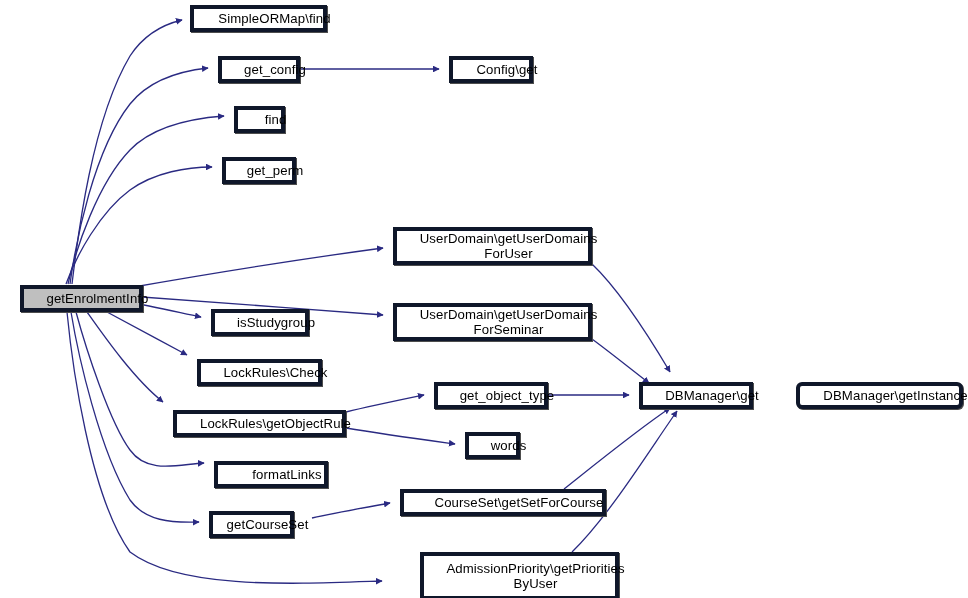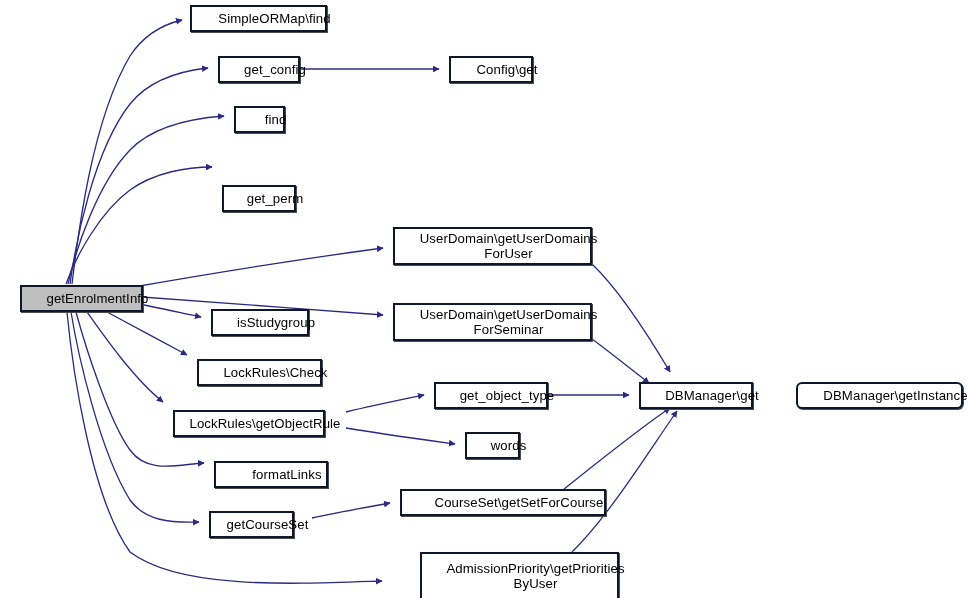--- a/index.html
+++ b/index.html
@@ -19,21 +19,21 @@
     position: absolute;
     left: 0;
     top: 0;
     width: 968px;
     height: 598px;
     pointer-events: none;
   }
   .node {
     position: absolute;
     box-sizing: border-box;
-    border: 2px solid #0f172a;
+    border: 4px solid #0f172a;
     background: #ffffff;
     color: #000000;
     font-size: 13.2px;
     line-height: 15px;
     display: flex;
     align-items: center;
     justify-content: center;
     text-align: center;
     white-space: pre;
     box-shadow: 1px 1px 0 0 #4d4d4d;
@@ -82,31 +82,31 @@
         <path d="M 564,489 C 598,462 640,428 670,408" fill="none" stroke="#2a2a82" stroke-width="1.3" marker-end="url(#arrow)"></path>
         <path d="M 572,552 C 608,517 647,454 677,411" fill="none" stroke="#2a2a82" stroke-width="1.3" marker-end="url(#arrow)"></path>
       </g>
   </svg>
   <div id="nodes">
       <div class="node root" style="left: 4px; top: 285px; width: 123px; height: 27px;"><span class="node-label">getEnrolmentInfo</span></div>
       <div class="node" style="left: 190px; top: 5px; width: 137px; height: 27px;"><span class="node-label">SimpleORMap\find</span></div>
       <div class="node" style="left: 218px; top: 56px; width: 82px; height: 27px;"><span class="node-label">get_config</span></div>
       <div class="node" style="left: 449px; top: 56px; width: 84px; height: 27px;"><span class="node-label">Config\get</span></div>
       <div class="node" style="left: 234px; top: 106px; width: 51px; height: 27px;"><span class="node-label">find</span></div>
-      <div class="node" style="left: 222px; top: 157px; width: 74px; height: 27px; margin-top: 28px;"><span class="node-label">get_perm</span></div>
+      <div class="node" style="left: 222px; top: 157px; width: 74px; height: 27px;"><span class="node-label">get_perm</span></div>
       <div class="node" style="left: 393px; top: 227px; width: 199px; height: 38px;"><span class="node-label">UserDomain\getUserDomains
 ForUser</span></div>
       <div class="node" style="left: 211px; top: 309px; width: 98px; height: 27px;"><span class="node-label">isStudygroup</span></div>
       <div class="node" style="left: 393px; top: 303px; width: 199px; height: 38px;"><span class="node-label">UserDomain\getUserDomains
 ForSeminar</span></div>
       <div class="node" style="left: 197px; top: 359px; width: 125px; height: 27px;"><span class="node-label">LockRules\Check</span></div>
       <div class="node" style="left: 434px; top: 382px; width: 114px; height: 27px;"><span class="node-label">get_object_type</span></div>
       <div class="node" style="left: 639px; top: 382px; width: 114px; height: 27px;"><span class="node-label">DBManager\get</span></div>
       <div class="node" style="left: 796px; top: 382px; width: 167px; height: 27px; border-radius: 6px;"><span class="node-label">DBManager\getInstance</span></div>
-      <div class="node" style="left: 173px; top: 410px; width: 152px; height: 27px; text-align: center;"><span class="node-label">LockRules\getObjectRule</span></div>
+      <div class="node" style="left: 173px; top: 410px; width: 173px; height: 27px; text-align: center;"><span class="node-label">LockRules\getObjectRule</span></div>
       <div class="node" style="left: 465px; top: 432px; width: 55px; height: 27px;"><span class="node-label">words</span></div>
       <div class="node" style="left: 214px; top: 461px; width: 114px; height: 27px;"><span class="node-label">formatLinks</span></div>
       <div class="node" style="left: 400px; top: 489px; width: 206px; height: 27px;"><span class="node-label">CourseSet\getSetForCourse</span></div>
       <div class="node" style="left: 209px; top: 511px; width: 85px; height: 27px;"><span class="node-label">getCourseSet</span></div>
       <div class="node" style="left: 392px; top: 552px; width: 199px; height: 48px; margin-left: 28px;"><span class="node-label">AdmissionPriority\getPriorities
 ByUser</span></div>
     </div>
 </div>
 
 </body></html>

